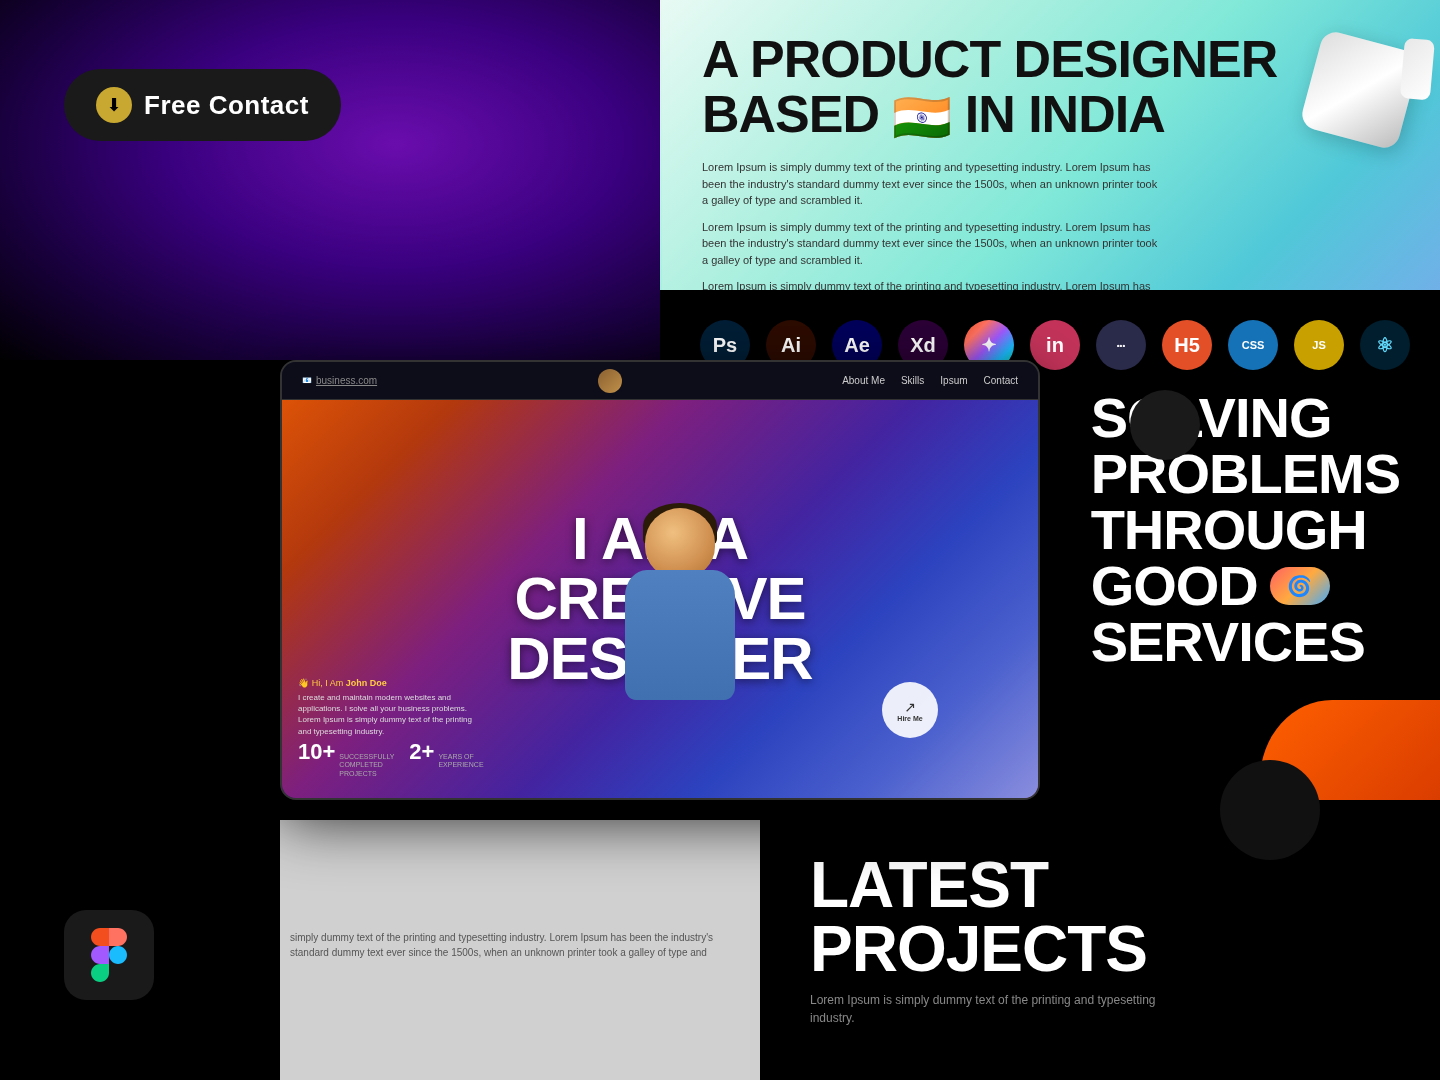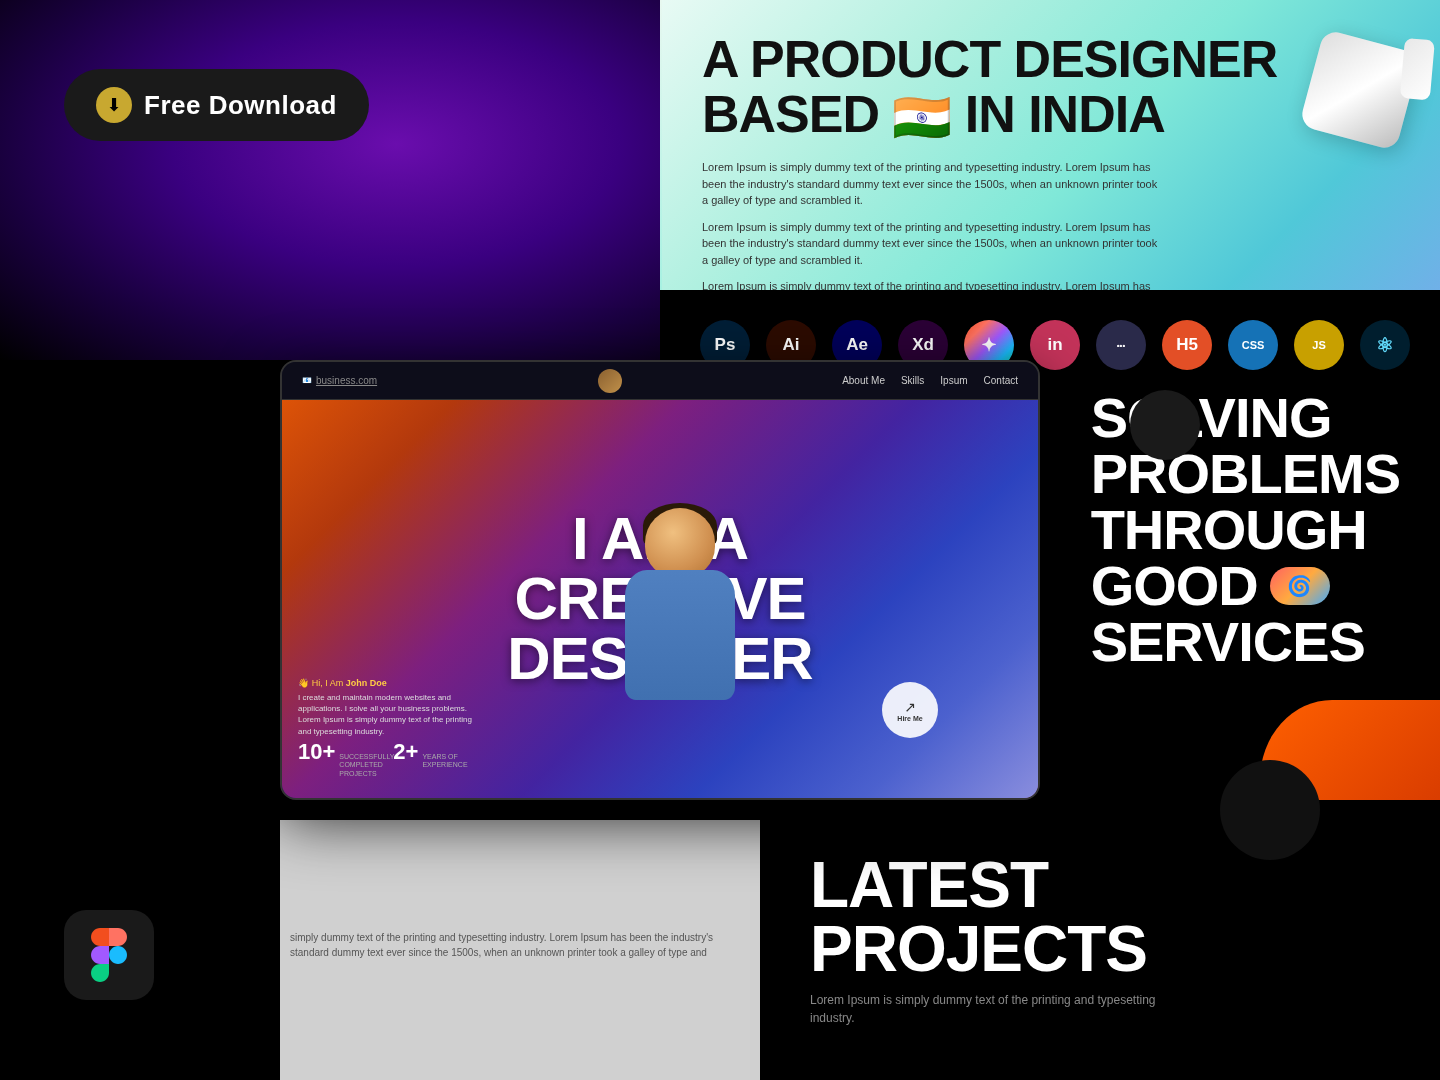--- a/index.html
+++ b/index.html
@@ -116,21 +116,21 @@
       display: flex;
       align-items: center;
       padding: 0 40px;
       gap: 16px;
       z-index: 5;
     }
     .tool-icon {
       width: 50px; height: 50px;
       border-radius: 50%;
       display: flex; align-items: center; justify-content: center;
-      font-size: 17px;
+      font-size: 20px;
       font-weight: 900;
       color: #fff;
       flex-shrink: 0;
     }
     .tool-ps { background: #001e36; }
     .tool-ai { background: #2c0b00; }
     .tool-ae { background: #00005b; }
     .tool-xd { background: #2b0036; }
     .tool-figma { background: #1e1e1e; }
     .tool-in { background: #4a0020; }
@@ -228,21 +228,21 @@
     }
     .portfolio-sidebar-info .desc {
       font-size: 8px;
       color: #ddd;
       max-width: 180px;
       line-height: 1.4;
       margin-bottom: 2px;
     }
     .portfolio-stats {
       display: flex;
-      gap: 4px;
+      gap: 20px;
     }
     .stat {
       display: flex;
       align-items: baseline;
       gap: 4px;
     }
     .stat .num {
       font-size: 22px;
       font-weight: 900;
       color: #fff;
@@ -425,21 +425,21 @@
     }
   </style>
 </head>
 <body>
 
 <div class="bg-blob-1"></div>
 <div class="bg-blob-2"></div>
 
 <button class="free-download-btn">
   <span class="icon">⬇</span>
-  <span class="label">Free Download</span>
+  <span class="label">Free Contact</span>
 </button>
 
 <div class="product-designer-card">
   <h1>
     <span>A PRODUCT DESIGNER</span><br>
     <span>BASED</span>
     <span class="flag">🇮🇳</span>
     <span>IN INDIA</span>
   </h1>
   <p class="body-text">Lorem Ipsum is simply dummy text of the printing and typesetting industry. Lorem Ipsum has been the industry's standard dummy text ever since the 1500s, when an unknown printer took a galley of type and scrambled it.</p>

